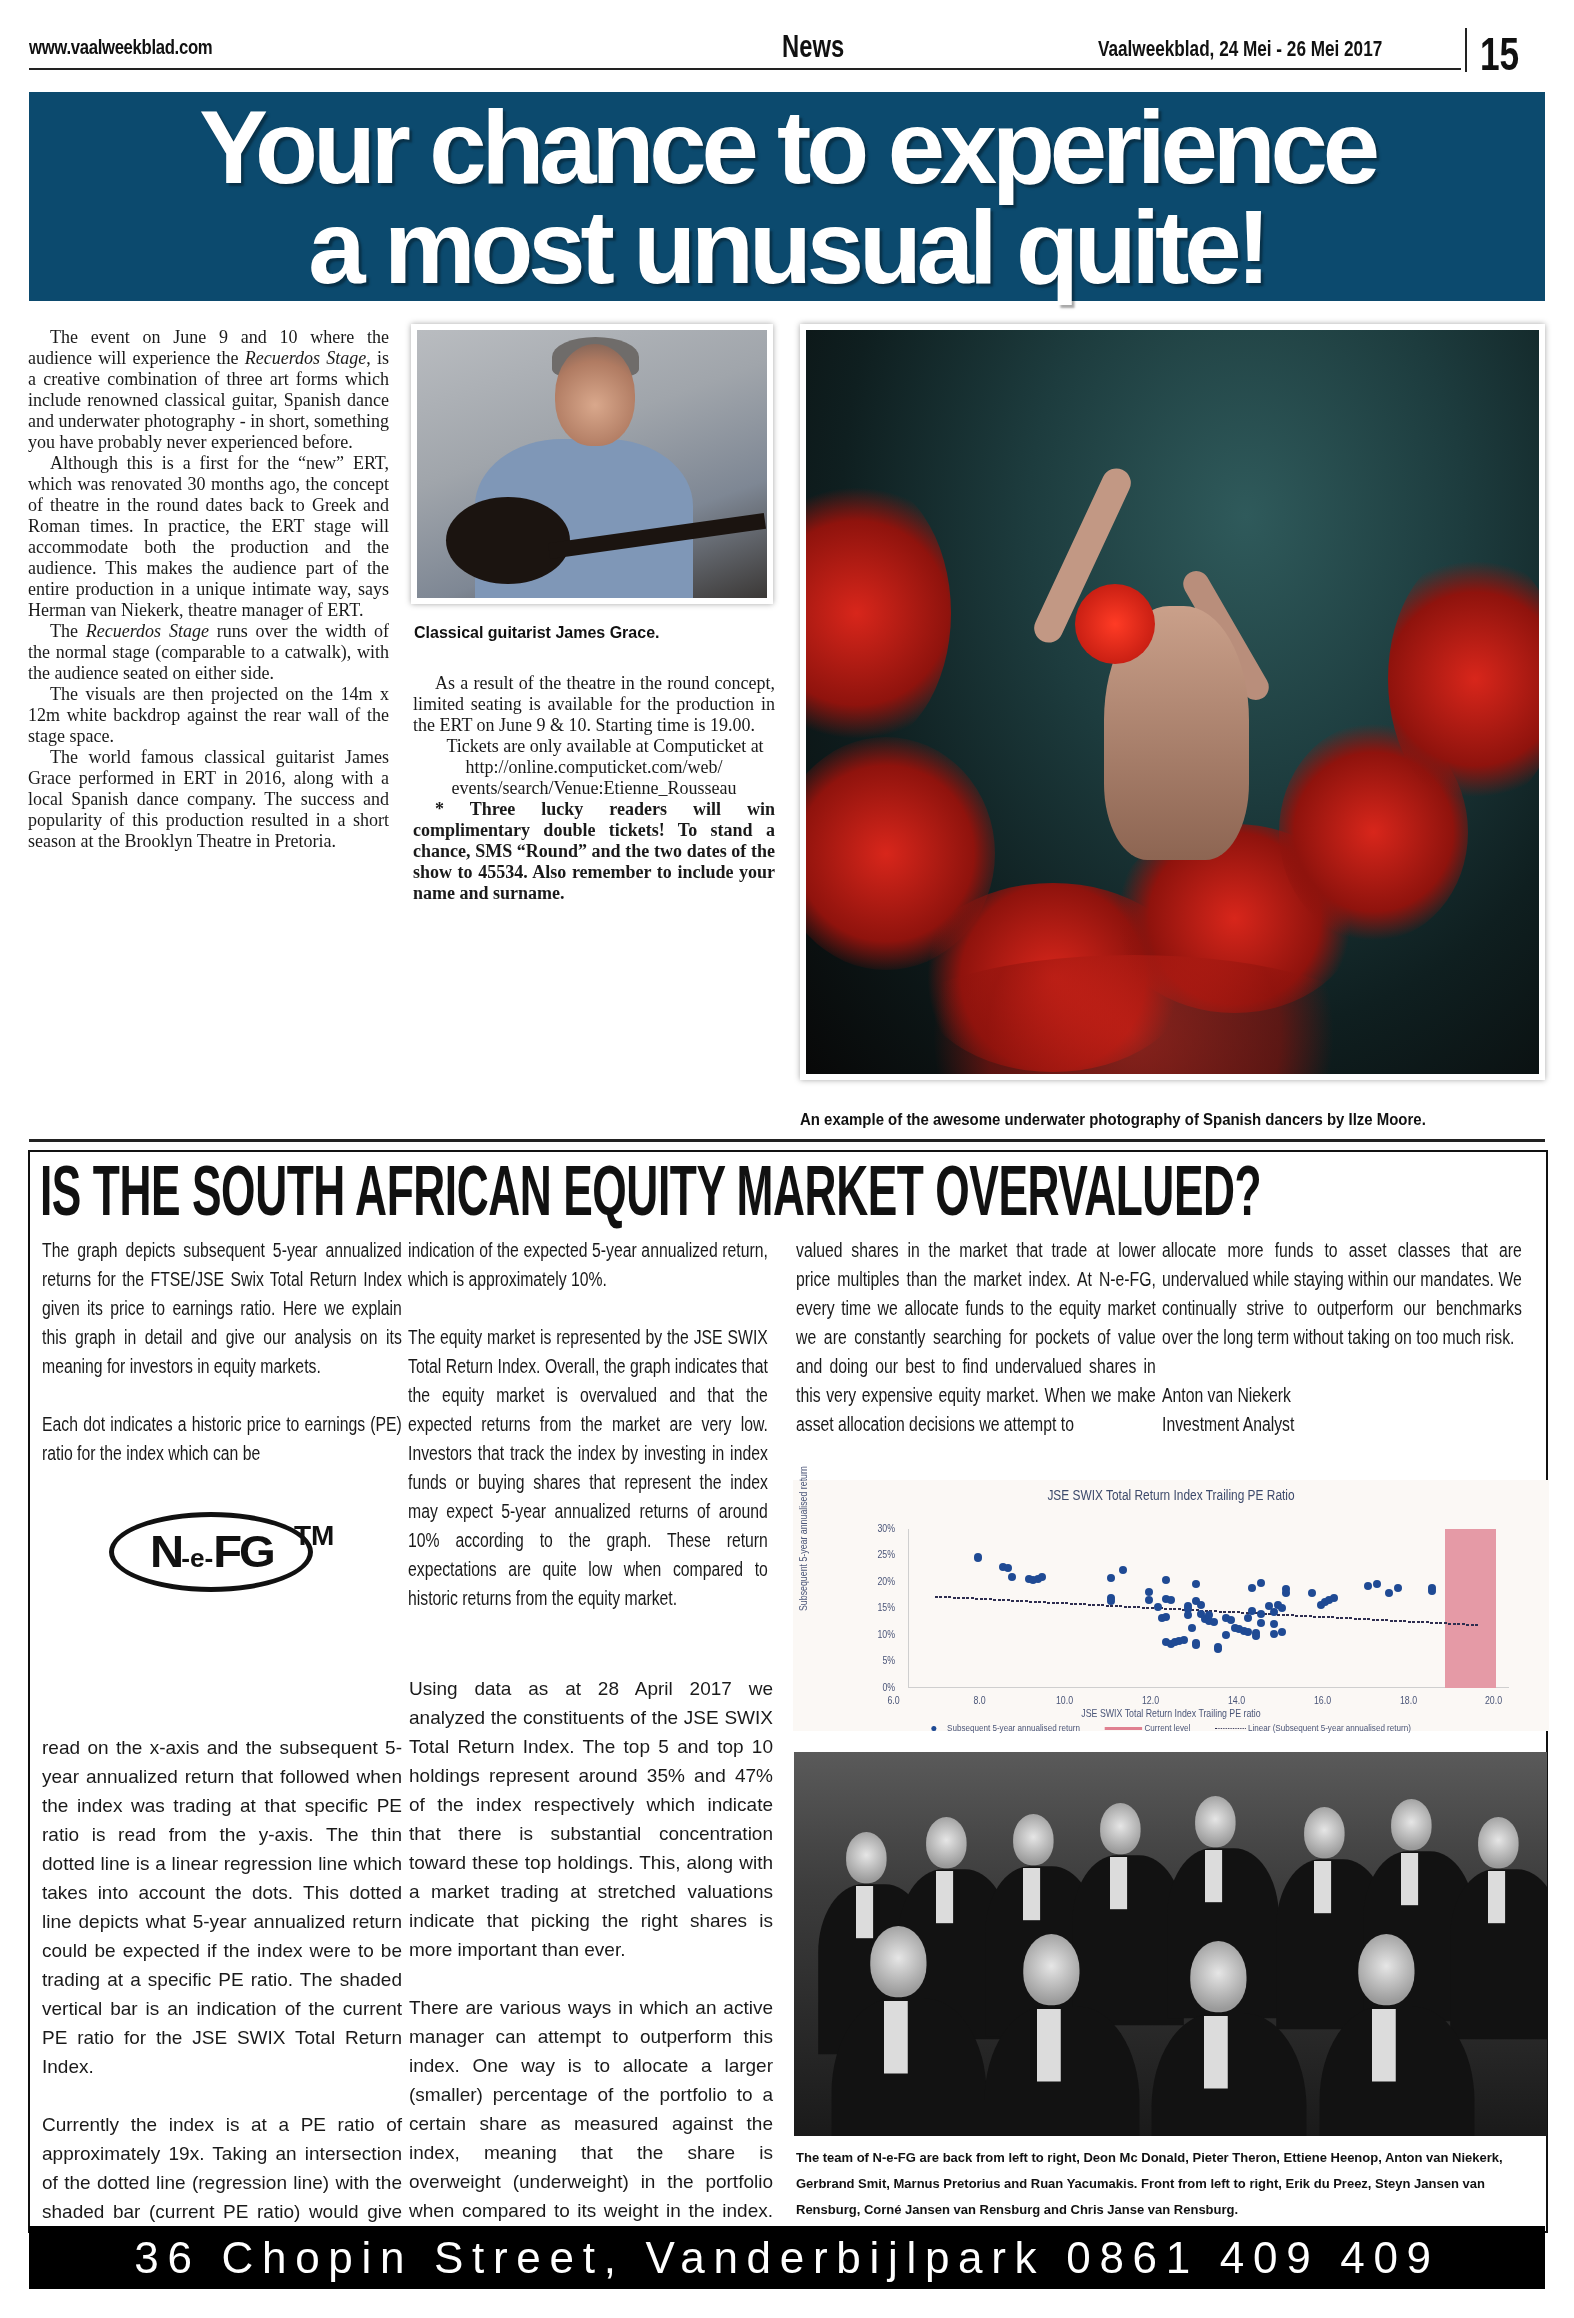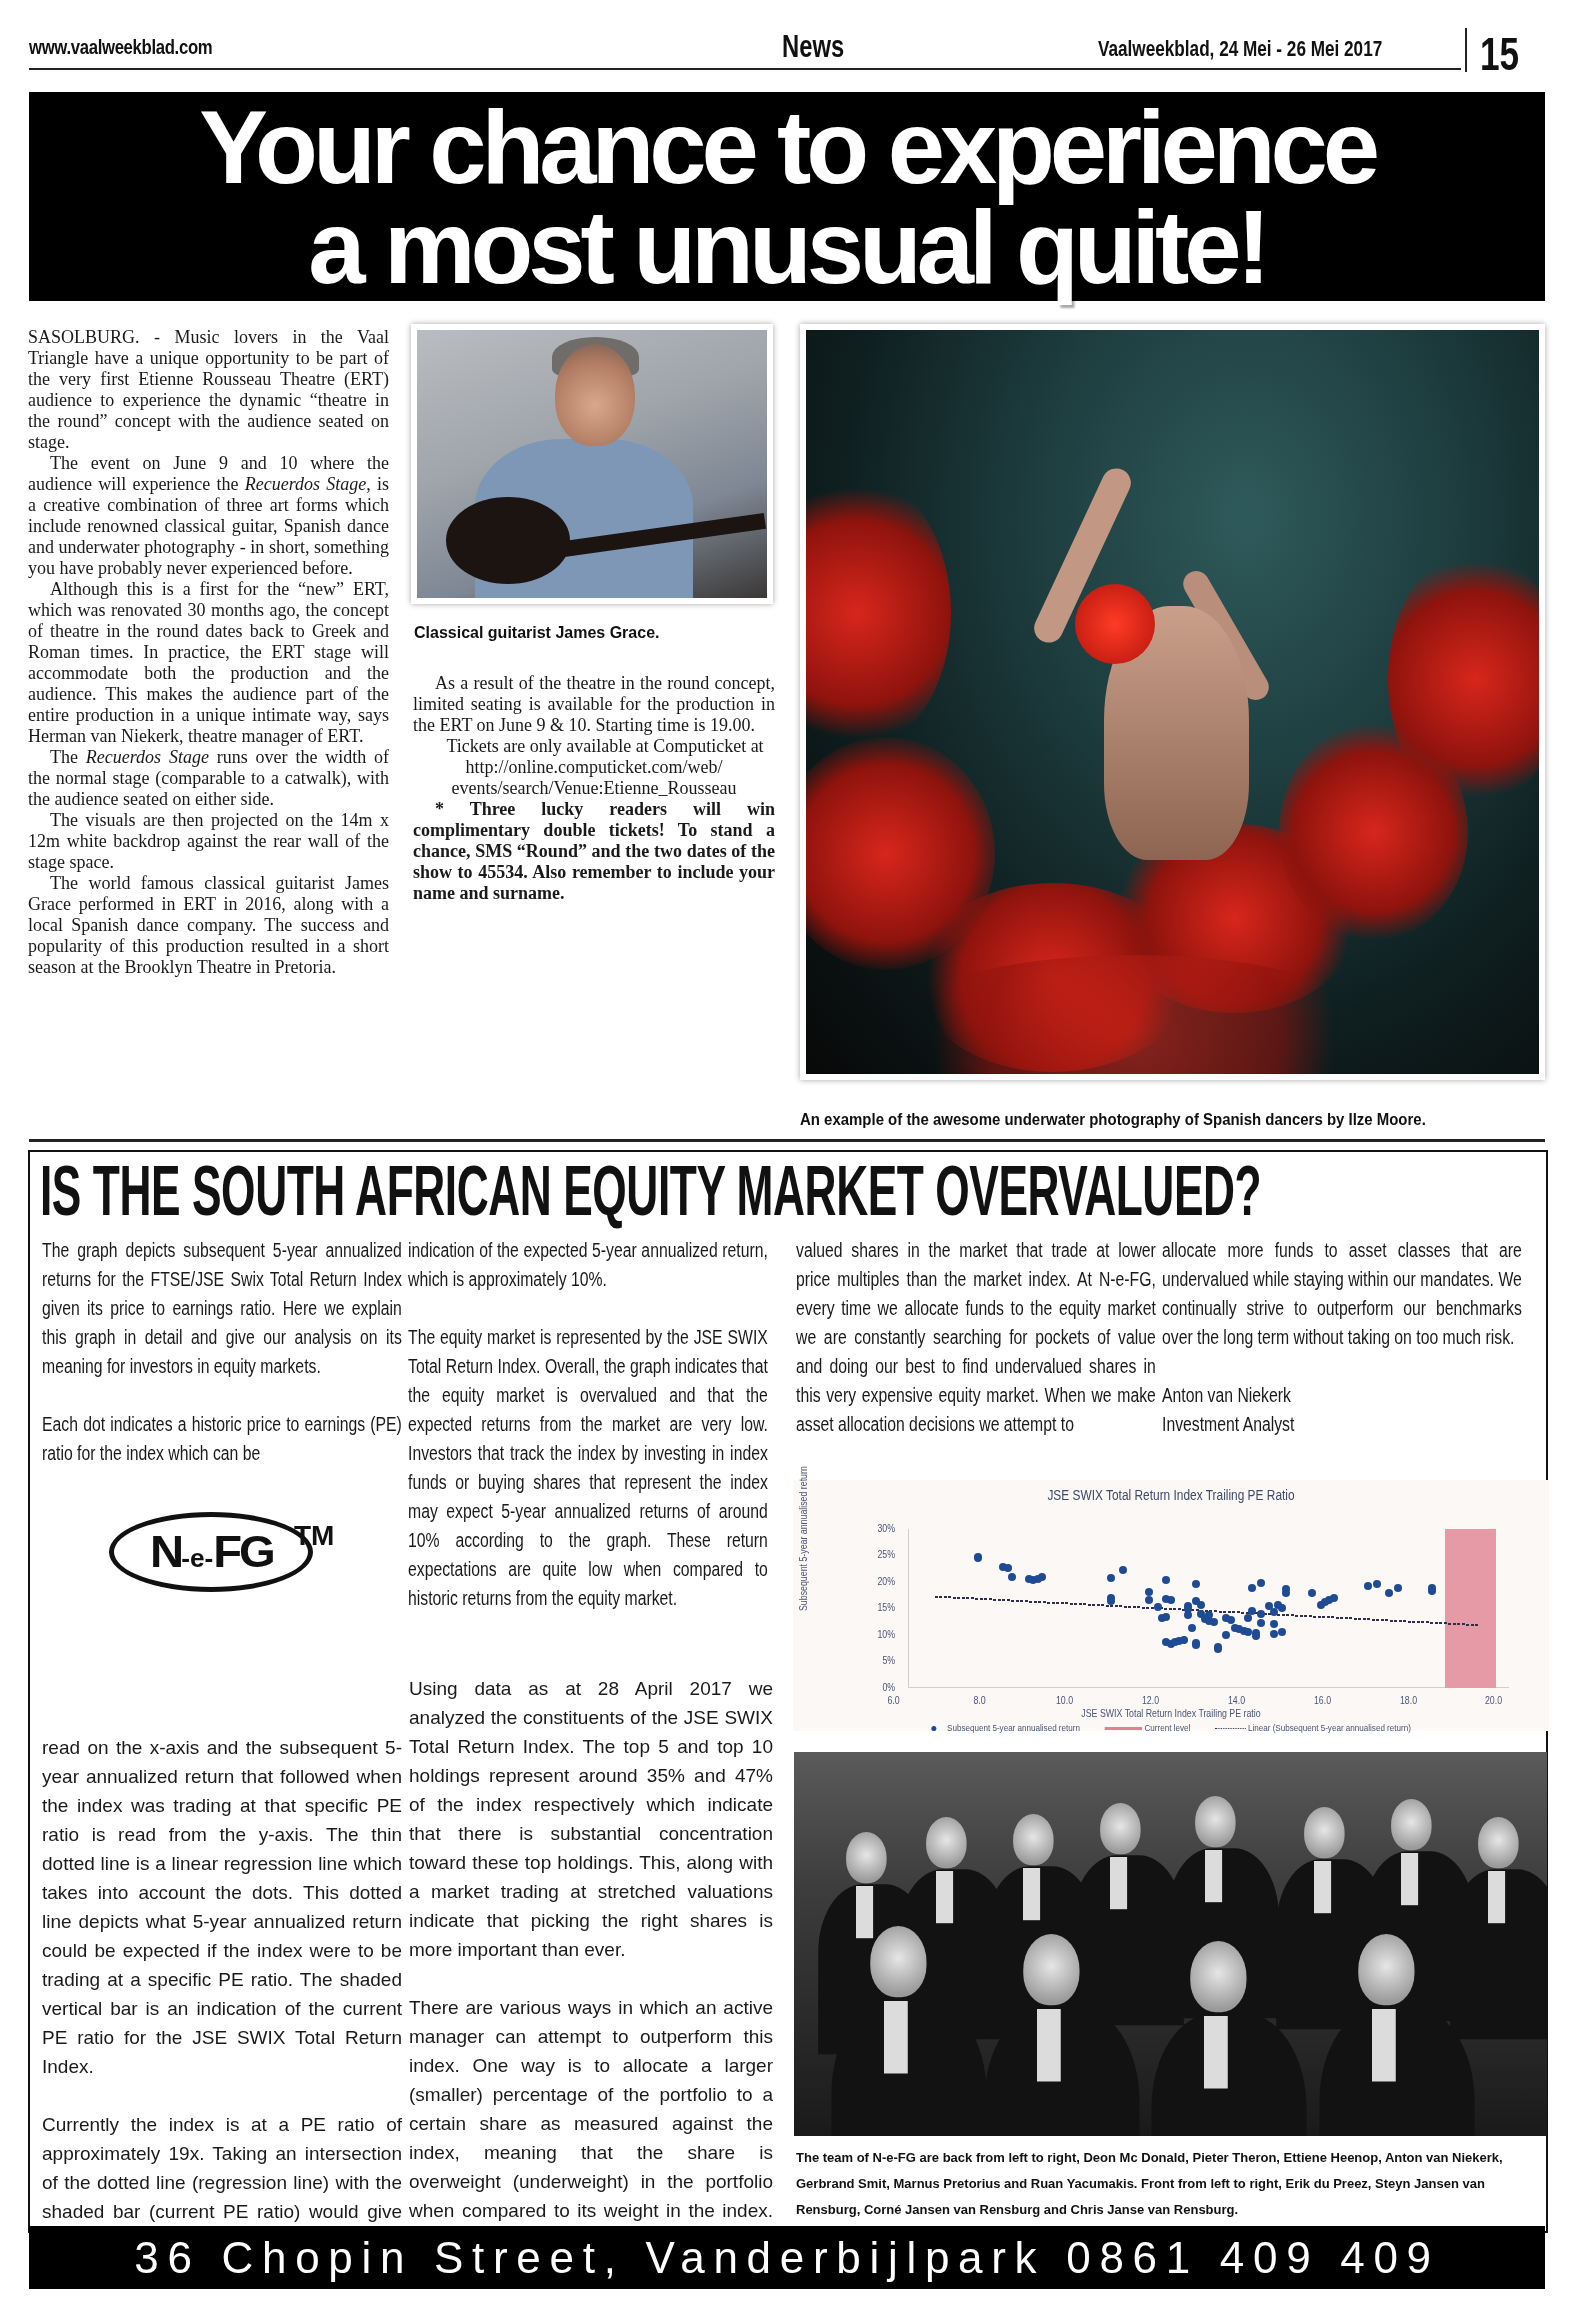--- a/index.html
+++ b/index.html
@@ -8,21 +8,21 @@
 
   
   .hdr-url { left: 29px; top: 36px; font-size: 20.4px; font-weight: bold; transform: scaleX(0.82); transform-origin: left; letter-spacing: -0.4px; }
   .hdr-section { left: 782px; top: 29px; font-size: 30.5px; font-weight: bold; transform: scaleX(0.78); transform-origin: left; }
   .hdr-date { left: 1098px; top: 36px; font-size: 22px; font-weight: bold; transform: scaleX(0.78); transform-origin: left; }
   .hdr-rule { left: 29px; top: 68px; width: 1432px; height: 2.2px; background: #222; }
   .hdr-vbar { left: 1465px; top: 28px; width: 2.2px; height: 44px; background: #222; }
   .hdr-page { left: 1480px; top: 26px; font-size: 47px; font-weight: bold; transform: scaleX(0.75); transform-origin: left; }
 
   
-  .headline { left: 29px; top: 92px; width: 1516px; height: 209px; background: #000000; color: #fff; text-align: center; }
+  .headline { left: 29px; top: 92px; width: 1516px; height: 209px; background: #0c4a6e; color: #fff; text-align: center; }
   .headline-line { font-family: "Liberation Sans", sans-serif; font-weight: bold; font-size: 103px; line-height: 100px; letter-spacing: -5.1px; text-shadow: 2.9px 2.9px 2.2px rgba(0,0,0,0.35); }
   .headline-line.l1 { padding-top: 5.8px; }
 
   
   .serif { font-family: "Liberation Serif", serif; font-size: 18px; line-height: 21px; text-align: justify; color: #1a1a1a; }
   .serif p { text-indent: 22px; }
   .serif p.noindent { text-indent: 0; }
   .serif .it { font-style: italic; }
   .serif .bd { font-weight: bold; }
   .col1 { left: 28px; top: 327px; width: 361px; }
@@ -109,21 +109,20 @@
 <div class="abs hdr-rule"></div>
 <div class="abs hdr-vbar"></div>
 <div class="abs hdr-page">15</div>
 
 <div class="abs headline">
   <div class="headline-line l1">Your chance to experience</div>
   <div class="headline-line">a most unusual quite!</div>
 </div>
 
 <div class="abs serif col1">
-  <p class="noindent">SASOLBURG. - Music lovers in the Vaal Triangle have a unique opportunity to be part of the very first Etienne Rousseau Theatre (ERT) audience to experience the dynamic “theatre in the round” concept with the audience seated on stage.</p>
   <p><span>The event on June 9 and 10 where the audience will experience the </span><span class="it">Recuerdos Stage</span><span>, is a creative combination of three art forms which include renowned classical guitar, Spanish dance and underwater photography - in short, something you have probably never experienced before.</span></p>
   <p>Although this is a first for the “new” ERT, which was renovated 30 months ago, the concept of theatre in the round dates back to Greek and Roman times. In practice, the ERT stage will accommodate both the production and the audience. This makes the audience part of the entire production in a unique intimate way, says Herman van Niekerk, theatre manager of ERT.</p>
   <p><span>The </span><span class="it">Recuerdos Stage</span><span> runs over the width of the normal stage (comparable to a catwalk), with the audience seated on either side.</span></p>
   <p>The visuals are then projected on the 14m x 12m white backdrop against the rear wall of the stage space.</p>
   <p>The world famous classical guitarist James Grace performed in ERT in 2016, along with a local Spanish dance company. The success and popularity of this production resulted in a short season at the Brooklyn Theatre in Pretoria.</p>
 </div>
 
 <div class="abs photo-frame guitar-frame">
   <div class="guitar-photo">
     <div class="shirt"></div>

